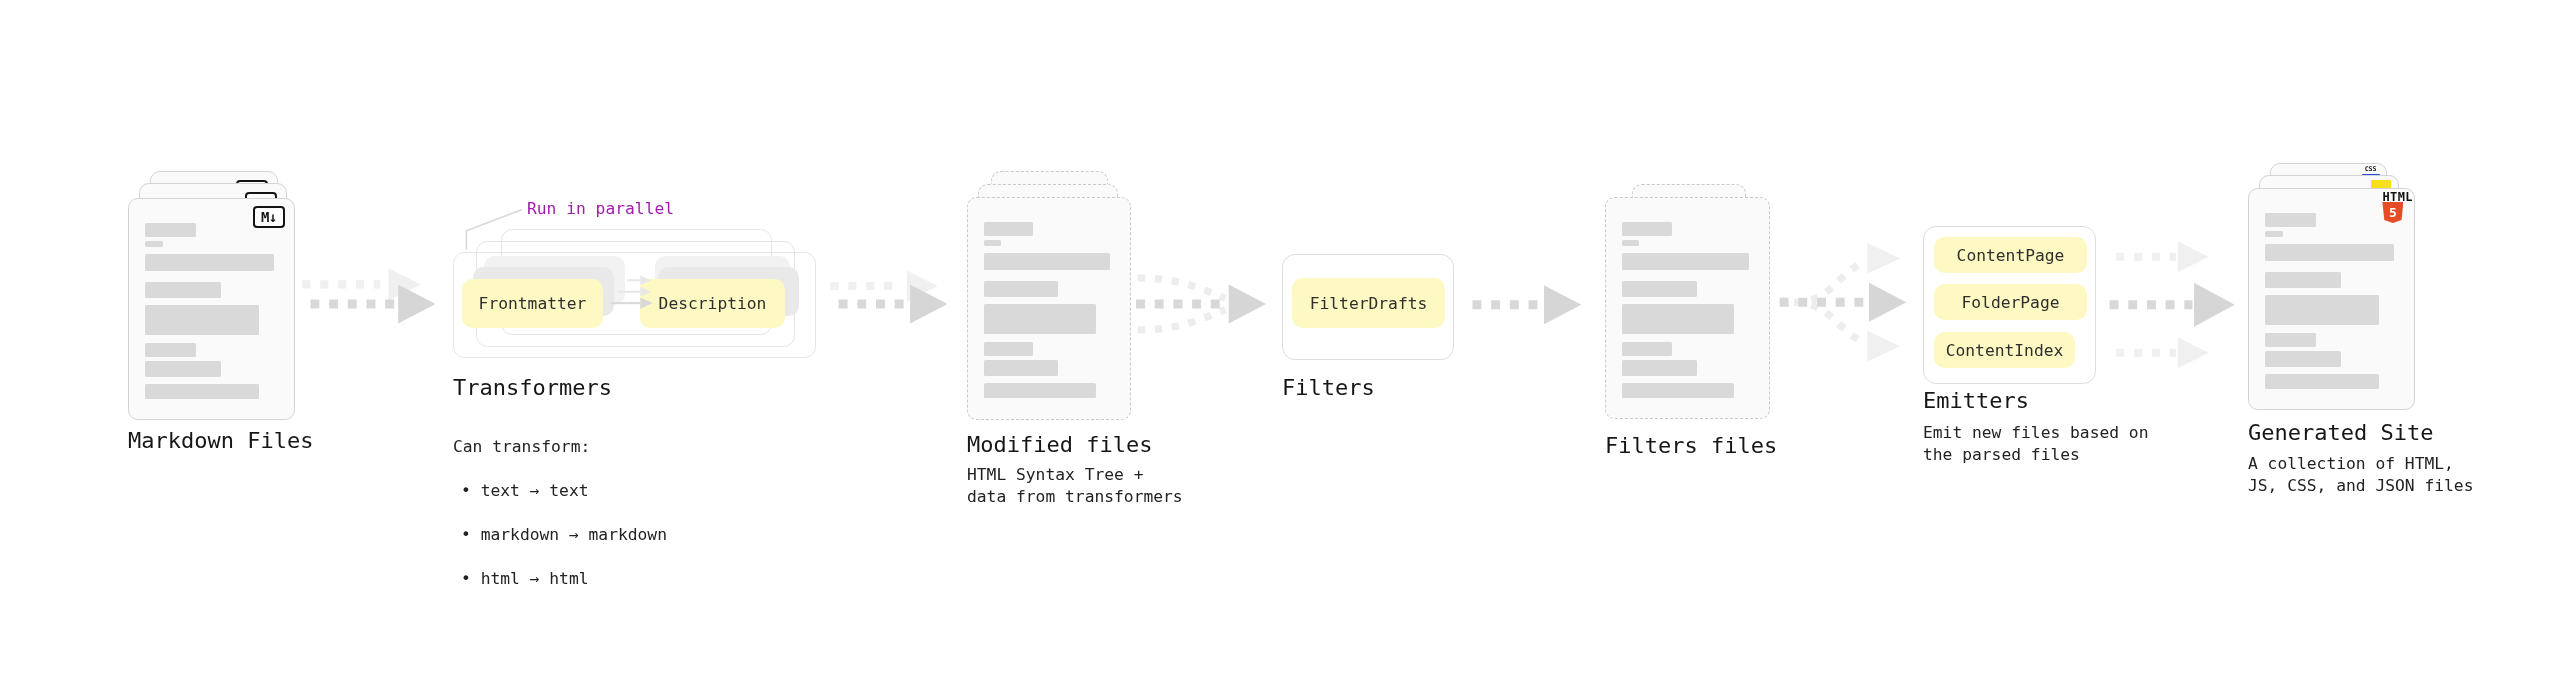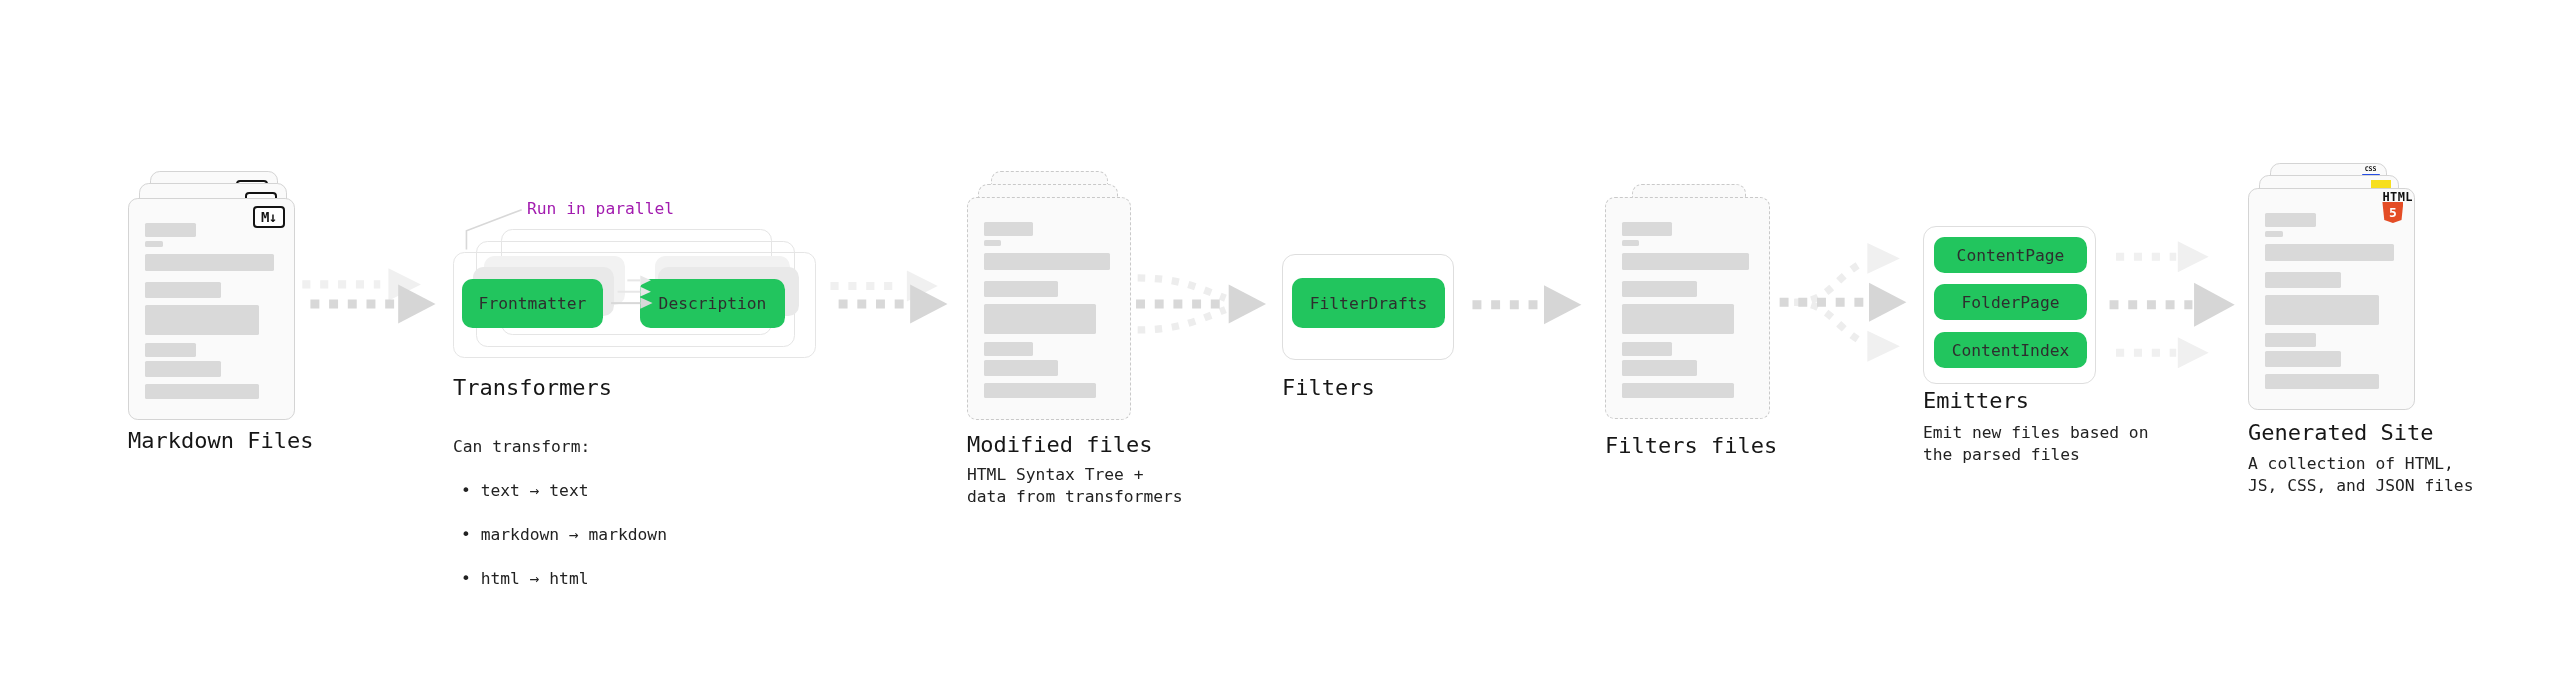--- a/index.html
+++ b/index.html
@@ -43,21 +43,21 @@
     box-sizing: border-box;
     display: flex; align-items: center; justify-content: center;
     font-size: 14px; font-weight: bold; color: #141414;
     letter-spacing: -0.8px;
   }
 
   
   .frame { position: absolute; border: 1.6px solid #e5e5e5; border-radius: 11.4px; box-sizing: border-box; }
   .chip {
     position: absolute;
-    background: #22c55e;
+    background: #fef9c3;
     border-radius: 10.6px;
     display: flex; align-items: center; justify-content: center;
     font-size: 16.3px; color: #2e2e2e;
     box-sizing: border-box;
   }
   .chip.ghost1 { background: #e9e9e9; }
   .chip.ghost2 { background: #f2f2f2; }
   .annotation { position: absolute; font-size: 16.3px; color: #a21caf; white-space: nowrap; }
 
   
@@ -212,21 +212,21 @@
         <div class="bar"></div>
         <div class="bar"></div>
         <div class="bar"></div>
       </div>
   </div>
   <div class="stage-title" style="left:1605px;top:433px">Filters files</div>
 
   <div class="panel" style="left:1923px;top:226px;width:173px;height:158px"></div>
   <div class="chip" style="left:1934px;top:237px;width:153px;height:36px">ContentPage</div>
   <div class="chip" style="left:1934px;top:284px;width:153px;height:36px">FolderPage</div>
-  <div class="chip" style="left:1934px;top:332px;width:153px;height:36px">ContentIndex</div>
+  <div class="chip" style="left:1934px;top:332px;width:141px;height:36px">ContentIndex</div>
   <div class="stage-title" style="left:1923px;top:388px">Emitters</div>
   <div class="stage-desc" style="left:1923px;top:422px">Emit new files based on
 the parsed files</div>
 
   <div class="doc" style="left:2270px;top:163px;width:117px;height:73px">
     <div class="css-badge" style="right:6.5px;top:2.4px">
       <div class="css-word">CSS</div>
       <div class="css-bar"></div>
     </div>
   </div>

